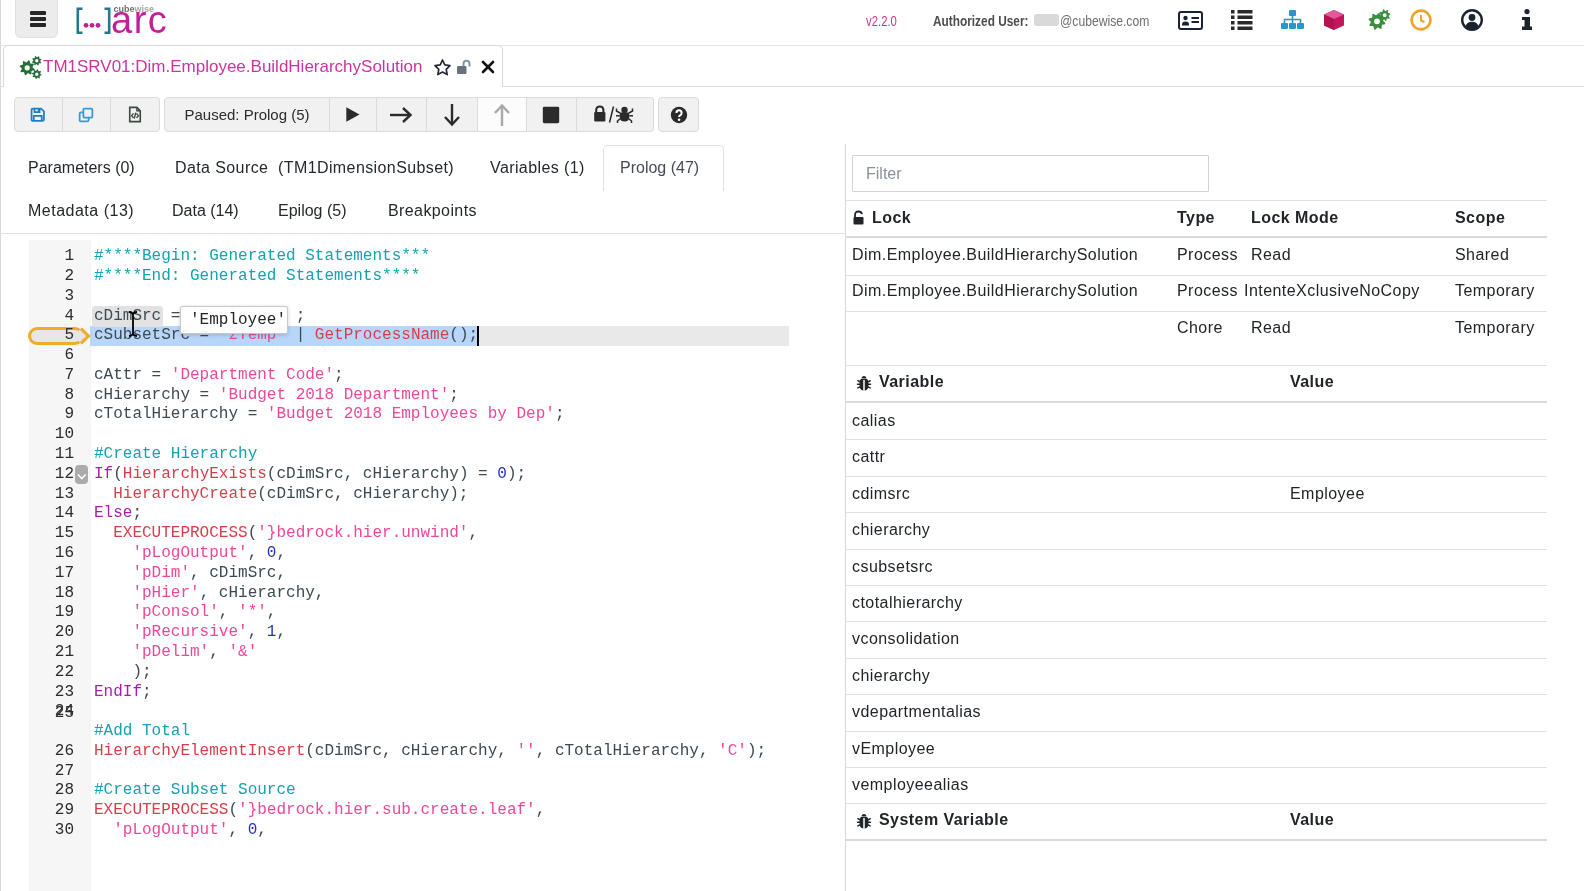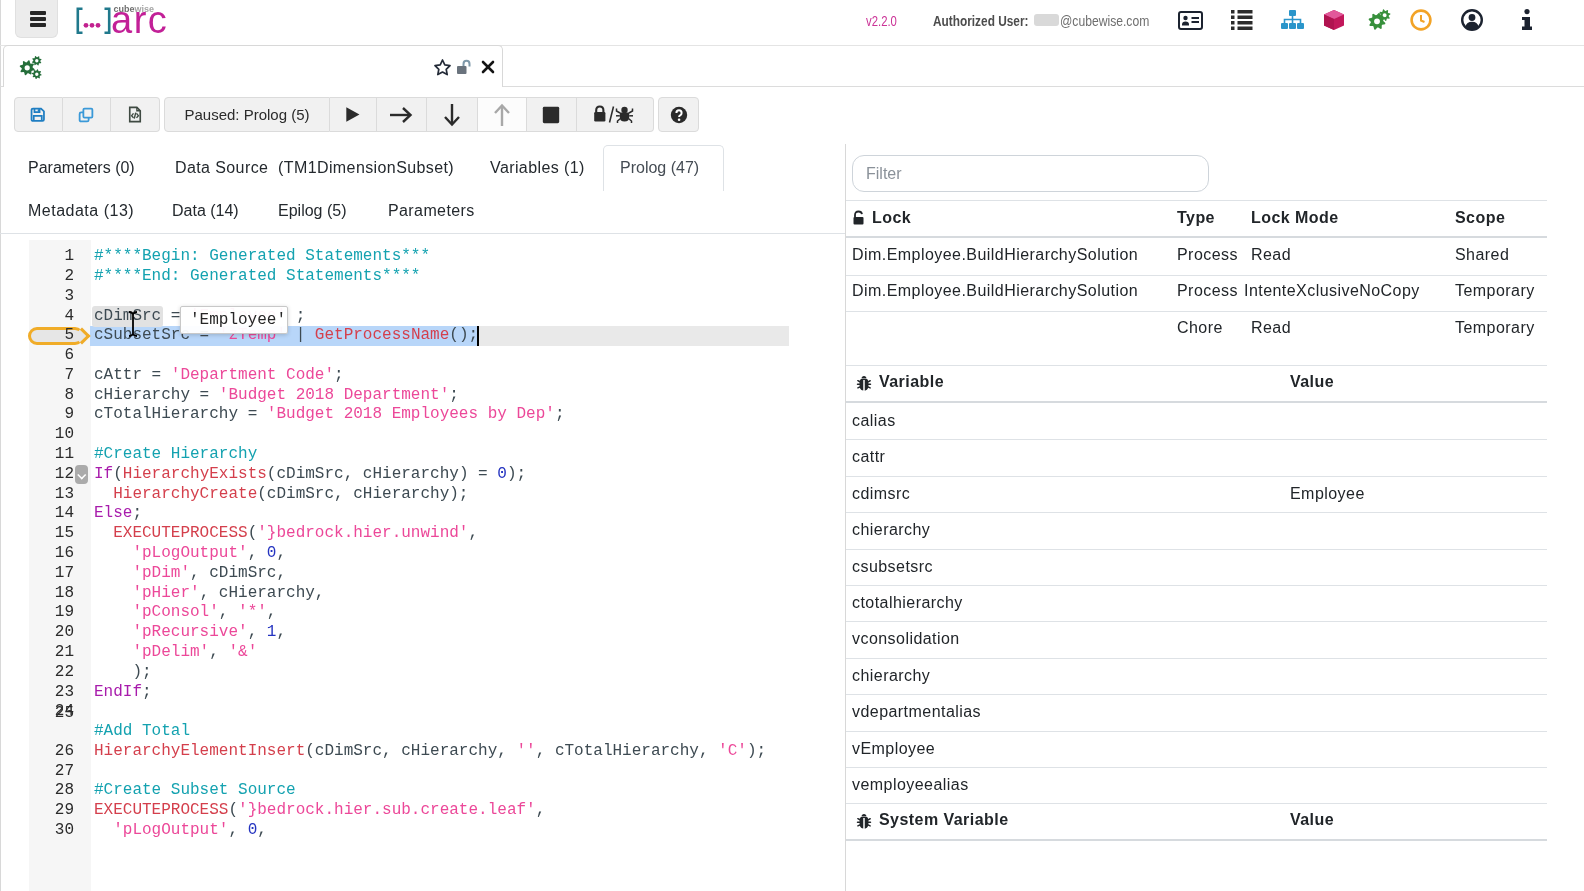--- a/index.html
+++ b/index.html
@@ -24,21 +24,21 @@
 #gutter { position:absolute; left:29px; top:240px; width:62px; height:651px; background:#f6f6f6; }
 .lnum { position:absolute; left:29px; width:45px; height:20px; text-align:right; font-family:"Liberation Mono",monospace; font-size:16px; color:#2b2b2b; line-height:19.79px; z-index:3; }
 .cline { position:absolute; left:94px; height:20px; font-family:"Liberation Mono",monospace; font-size:16px; line-height:19.79px; white-space:pre; color:#3d4a52;text-align:right; }
 .cm { color:#14a2b0; }  
 .kw { color:#a81cac; }  
 .fn { color:#d43f4c; }  
 .st { color:#ec4899; }  
 .nu { color:#2433c0; }  
 
 #vdivider { position:absolute; left:845px; top:144px; width:1px; height:747px; background:#d8d8d8; }
-#filter { position:absolute; left:852px; top:155px; width:357px; height:37px; border:1px solid #ced4da; border-radius:12px; font-size:16px; color:#8a9199; line-height:35px; padding-left:13px; }
+#filter { position:absolute; left:852px; top:155px; width:357px; height:37px; border:1px solid #ced4da; border-radius:1px; font-size:16px; color:#8a9199; line-height:35px; padding-left:13px; }
 .hairline { position:absolute; left:846px; width:701px; height:1px; background:#dee2e6; }
 .thick { height:2px; background:#d6dade; }
 .tcell { position:absolute; font-size:16px; color:#212529; white-space:nowrap; letter-spacing:0.45px; }
 .bold { font-weight:bold; }
 </style>
 </head>
 <body>
 <div class="abs" style="left:0;top:0;width:1px;height:891px;background:#d8d8d8;"></div>
 
 <div id="hamburger">
@@ -114,20 +114,21 @@
       <path d="M4.5 17.5 Q5.5 12.8 11 12.8 Q16.5 12.8 17.5 17.5 Q14.5 20.8 11 20.8 Q7.5 20.8 4.5 17.5 Z" fill="#1c2330"></path>
     </svg>
 <svg class="abs" style="left:1521px;top:9px;" width="12" height="21" viewBox="0 0 12 21">
       <circle cx="6" cy="2.6" r="2.6" fill="#1c2330"></circle>
       <path d="M1 8 L9 8 L9 17.5 L11 17.5 L11 21 L1 21 L1 17.5 L3.5 17.5 L3.5 11 L1 11 Z" fill="#1c2330"></path>
     </svg>
 </div>
 
 <div id="tabstrip-border"></div>
 <div id="doctab">
+  <div class="title">TM1SRV01:Dim.Employee.BuildHierarchySolution</div>
   <div id="tab-gears" class="abs" style="left:15px;top:10px;"><svg width="24" height="24" viewBox="0 0 24 24">
         <path d="M15.68 13.16 L15.42 14.16 L12.82 14.78 L12.37 15.38 L12.53 18.05 L11.64 18.58 L9.36 17.18 L8.62 17.28 L6.84 19.28 L5.84 19.02 L5.22 16.42 L4.62 15.97 L1.95 16.13 L1.42 15.24 L2.82 12.96 L2.72 12.22 L0.72 10.44 L0.98 9.44 L3.58 8.82 L4.03 8.22 L3.87 5.55 L4.76 5.02 L7.04 6.42 L7.78 6.32 L9.56 4.32 L10.56 4.58 L11.18 7.18 L11.78 7.63 L14.45 7.47 L14.98 8.36 L13.58 10.64 L13.68 11.38 Z M10.80 11.80 A2.6 2.6 0 1 0 5.60 11.80 A2.6 2.6 0 1 0 10.80 11.80 Z" fill="#256e3a" fill-rule="evenodd"></path>
         <path d="M22.31 6.71 L22.01 7.30 L20.26 7.29 L19.90 7.60 L19.64 9.34 L19.01 9.55 L17.77 8.30 L17.30 8.26 L15.89 9.31 L15.30 9.01 L15.31 7.26 L15.00 6.90 L13.26 6.64 L13.05 6.01 L14.30 4.77 L14.34 4.30 L13.29 2.89 L13.59 2.30 L15.34 2.31 L15.70 2.00 L15.96 0.26 L16.59 0.05 L17.83 1.30 L18.30 1.34 L19.71 0.29 L20.30 0.59 L20.29 2.34 L20.60 2.70 L22.34 2.96 L22.55 3.59 L21.30 4.83 L21.26 5.30 Z M19.50 4.80 A1.7 1.7 0 1 0 16.10 4.80 A1.7 1.7 0 1 0 19.50 4.80 Z" fill="#256e3a" fill-rule="evenodd"></path>
         <path d="M22.68 18.69 L22.56 19.35 L20.88 19.86 L20.63 20.26 L20.90 21.99 L20.36 22.38 L18.81 21.55 L18.34 21.66 L17.31 23.08 L16.65 22.96 L16.14 21.28 L15.74 21.03 L14.01 21.30 L13.62 20.76 L14.45 19.21 L14.34 18.74 L12.92 17.71 L13.04 17.05 L14.72 16.54 L14.97 16.14 L14.70 14.41 L15.24 14.02 L16.79 14.85 L17.26 14.74 L18.29 13.32 L18.95 13.44 L19.46 15.12 L19.86 15.37 L21.59 15.10 L21.98 15.64 L21.15 17.19 L21.26 17.66 Z M19.50 18.20 A1.7 1.7 0 1 0 16.10 18.20 A1.7 1.7 0 1 0 19.50 18.20 Z" fill="#256e3a" fill-rule="evenodd"></path>
       </svg></div>
   <div id="tab-icons" class="abs" style="left:430px;top:10px;width:65px;height:22px;">
       <svg class="abs" style="left:0;top:3px;" width="17" height="17" viewBox="0 0 17 17">
         <path d="M8.5 1 L10.8 5.9 L16 6.6 L12.2 10.3 L13.2 15.6 L8.5 13 L3.8 15.6 L4.8 10.3 L1 6.6 L6.2 5.9 Z" fill="none" stroke="#242b38" stroke-width="1.7" stroke-linejoin="round"></path>
       </svg>
       <svg class="abs" style="left:21px;top:3px;" width="17" height="17" viewBox="0 0 17 17">
@@ -239,21 +240,21 @@
 </div>
 
 <div id="prolog-tab"></div>
 <div class="navlink" style="left:28px;top:159px;">Parameters (0)</div>
 <div class="navlink" style="left:175px;top:159px;letter-spacing:0.4px;">Data Source&nbsp;&nbsp;(TM1DimensionSubset)</div>
 <div class="navlink" style="left:490px;top:159px;letter-spacing:0.4px;">Variables (1)</div>
 <div class="navlink" style="left:620px;top:159px;color:#454c54;">Prolog (47)</div>
 <div class="navlink" style="left:28px;top:202px;letter-spacing:0.5px;">Metadata (13)</div>
 <div class="navlink" style="left:172px;top:202px;">Data (14)</div>
 <div class="navlink" style="left:278px;top:202px;">Epilog (5)</div>
-<div class="navlink" style="left:388px;top:202px;letter-spacing:0.4px;">Parameters</div>
+<div class="navlink" style="left:388px;top:202px;letter-spacing:0.4px;">Breakpoints</div>
 <div id="navborder"></div>
 
 <div id="gutter"></div>
 <div id="editor">
 <div class="abs" style="left:90px;top:326.3px;width:699px;height:19.8px;background:#e9e9e9;"></div>
 <div class="abs" style="left:90px;top:326.3px;width:388px;height:19.8px;background:#b8d6f9;"></div>
 <div class="abs" style="left:92px;top:306.0px;width:71px;height:20.5px;background:#e2e2e2;border-radius:3px;"></div>
 <div class="lnum" style="top:247.1px;">1</div>
 <div class="lnum" style="top:266.9px;">2</div>
 <div class="lnum" style="top:286.7px;">3</div>

